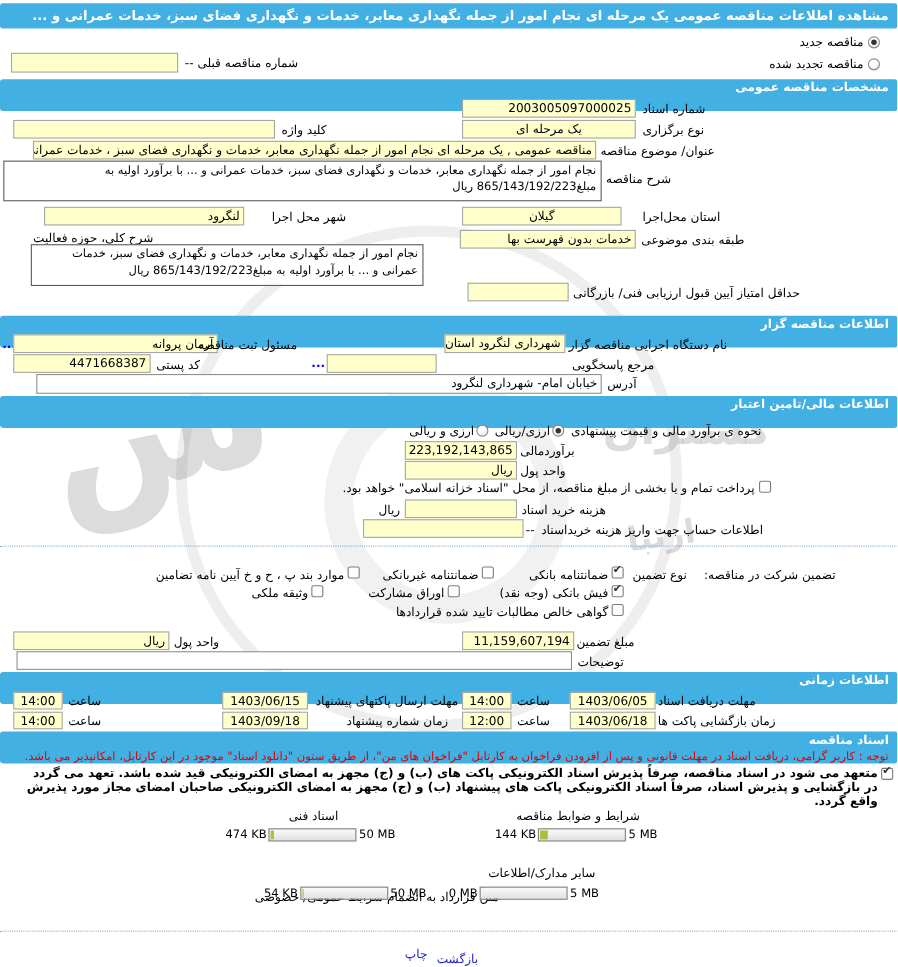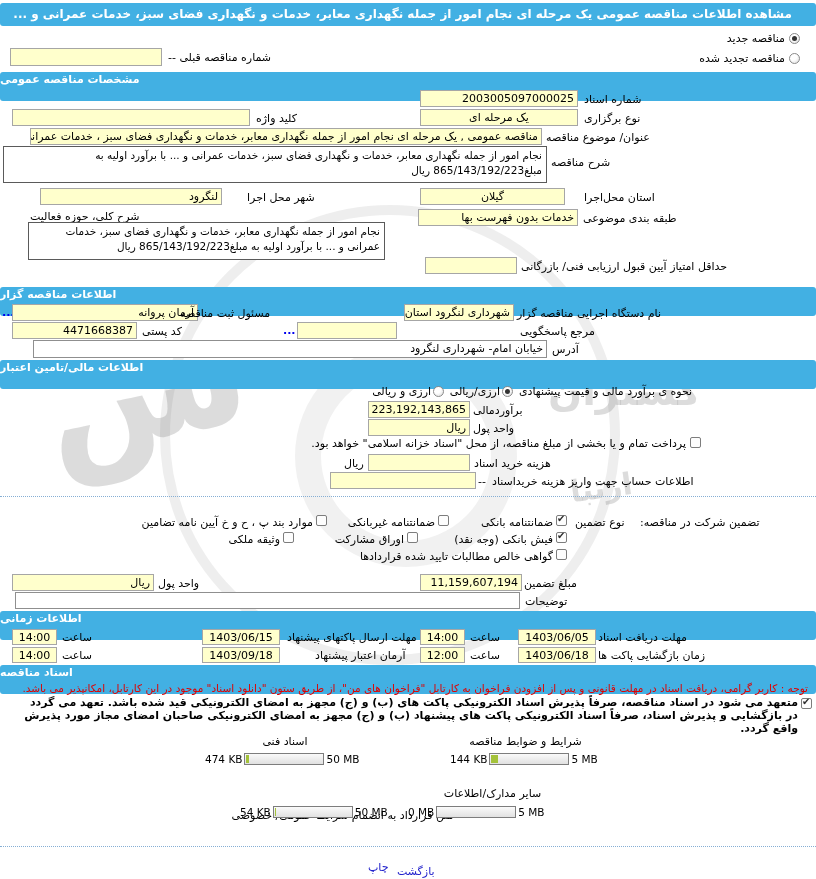--- a/index.html
+++ b/index.html
@@ -1,22 +1,22 @@
 <!DOCTYPE html>
 <html lang="fa" dir="rtl"><head>
 <meta charset="utf-8">
 <style>
   html,body{margin:0;padding:0;background:#fff}
   #screen{position:relative;width:816px;height:879px;background:#fff;overflow:hidden;
           font-family:"DejaVu Sans",sans-serif;font-size:11px;direction:rtl;color:#000}
   .hdr{position:absolute;left:0;width:816px;height:29px;background:#42b0e3;color:#fff;
-       font-weight:bold;font-size:11px;line-height:16px;padding-right:20px;box-sizing:border-box;
-       text-align:left;border-radius:3px}
+       font-weight:bold;font-size:11px;line-height:16px;padding-right:8px;box-sizing:border-box;
+       text-align:right;border-radius:3px}
   .titlebar{position:absolute;left:0;top:3px;width:816px;height:23px;background:#42b0e3;color:#fff;
-       font-weight:bold;font-size:12px;line-height:23px;padding-right:24px;box-sizing:border-box;
+       font-weight:bold;font-size:12px;line-height:23px;padding-right:8px;box-sizing:border-box;
        text-align:right;border-radius:3px;white-space:nowrap;overflow:hidden}
   .lbl{position:absolute;white-space:nowrap;font-size:11px}
   .inp{position:absolute;background:#ffffcc;border:1px solid #a6a6a6;box-sizing:border-box;
        height:17px;line-height:15px;font-size:11px;padding:0 3px;white-space:nowrap;overflow:hidden;
        text-align:right}
   .ctr{text-align:center}
   .winp{position:absolute;background:#fff;border:1px solid #8f8f8f;box-sizing:border-box;
        height:17px;line-height:15px;font-size:11px;padding:0 3px;white-space:nowrap;overflow:hidden;
        text-align:right}
   .ta{position:absolute;background:#fff;border:1px solid #5a5a5a;box-sizing:border-box;
@@ -171,21 +171,21 @@
   <div class="lbl" style="left:287px;top:631px">مهلت ارسال پاکتهای پیشنهاد</div>
   <div class="inp ctr" style="left:202px;top:629px;width:78px;height:16px">1403/06/15</div>
   <div class="lbl" style="left:62px;top:631px">ساعت</div>
   <div class="inp ctr" style="left:12px;top:629px;width:45px;height:16px">14:00</div>
 
   <div class="lbl" style="left:598px;top:649px">زمان بازگشایی پاکت ها</div>
   <div class="inp ctr" style="left:518px;top:647px;width:78px;height:16px">1403/06/18</div>
   <div class="lbl" style="left:470px;top:649px">ساعت</div>
   <div class="inp ctr" style="left:420px;top:647px;width:45px;height:16px">12:00</div>
 
-  <div class="lbl" style="left:315px;top:649px">آرمان اعتبار پیشنهاد</div>
+  <div class="lbl" style="left:315px;top:649px">زمان شماره پیشنهاد</div>
   <div class="inp ctr" style="left:202px;top:647px;width:78px;height:16px">1403/09/18</div>
   <div class="lbl" style="left:62px;top:649px">ساعت</div>
   <div class="inp ctr" style="left:12px;top:647px;width:45px;height:16px">14:00</div>
 
   <div class="hdr" style="top:665px">اسناد مناقصه</div>
 
   <div class="note" style="right:8px;top:682px">توجه : کاربر گرامی، دریافت اسناد در مهلت قانونی و پس از افزودن فراخوان به کارتابل "فراخوان های من"، از طریق ستون "دانلود اسناد" موجود در این کارتابل، امکانپذیر می باشد.</div>
 
   <div class="cb on" style="left:801px;top:698px"></div>
   <div class="commit" style="right:18px;top:696px;width:780px">متعهد می شود در اسناد مناقصه، صرفاً پذیرش اسناد الکترونیکی پاکت های (ب) و (ج) مجهز به امضای الکترونیکی قید شده باشد. تعهد می گردد در بازگشایی و پذیرش اسناد، صرفاً اسناد الکترونیکی پاکت های پیشنهاد (ب) و (ج) مجهز به امضای الکترونیکی صاحبان امضای مجاز مورد پذیرش واقع گردد.</div>

